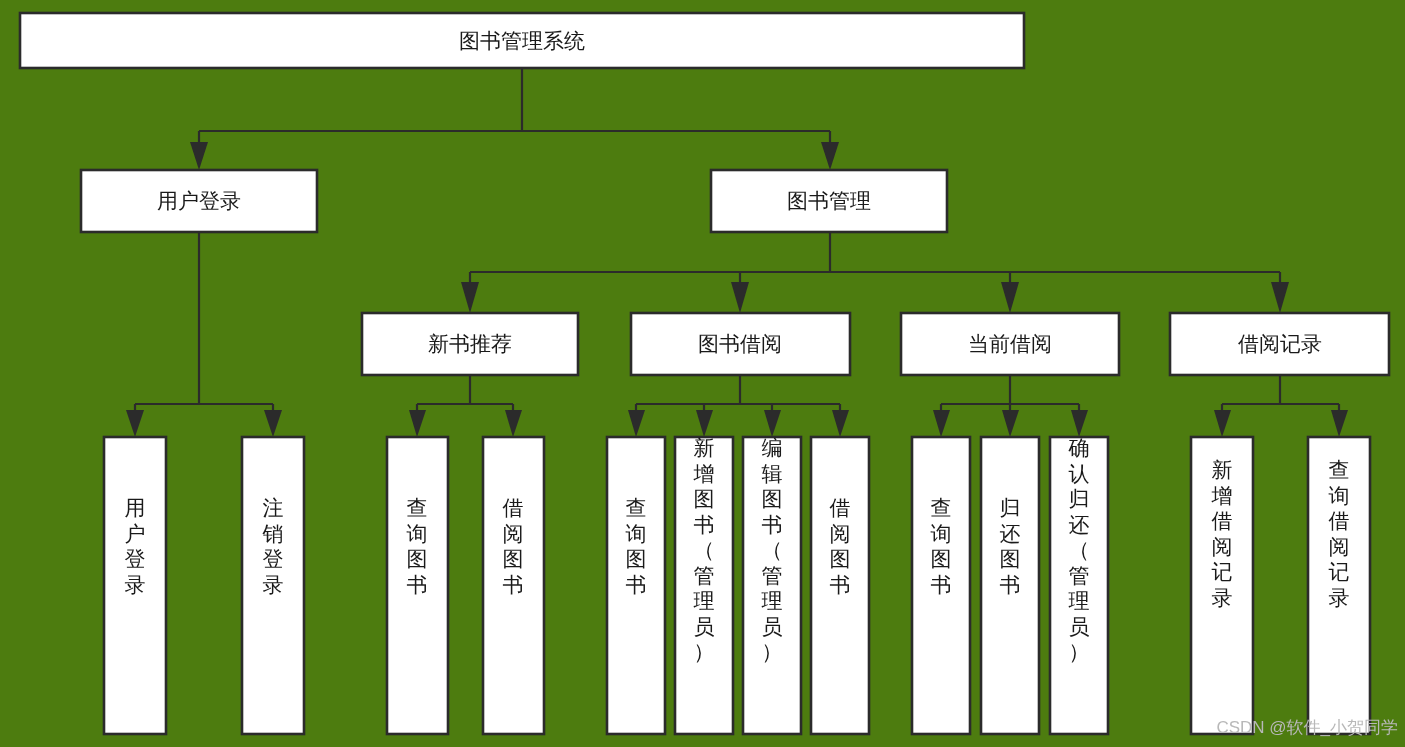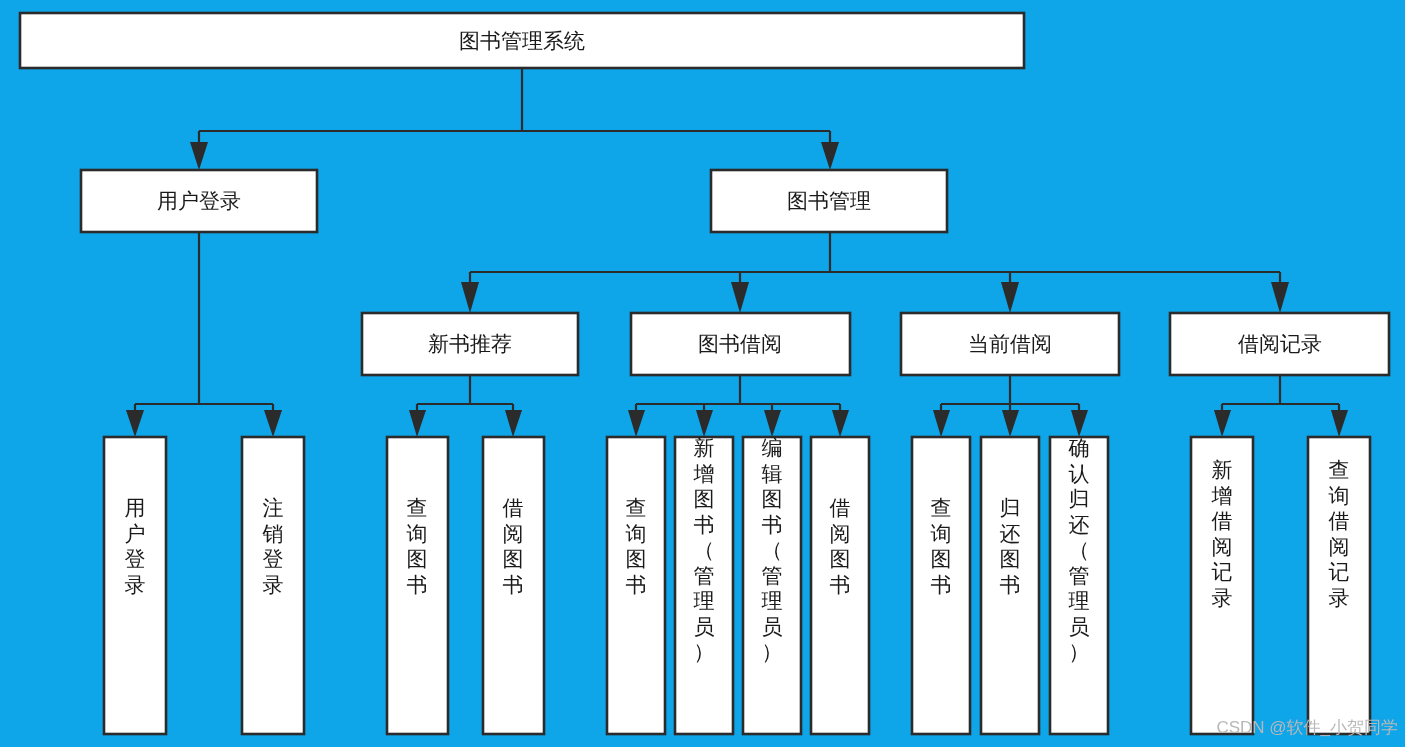--- a/index.html
+++ b/index.html
@@ -8,21 +8,21 @@
     padding: 0;
     background: #ffffff;
   }
   body {
     font-family: "Liberation Sans", "DejaVu Sans", sans-serif;
   }
   #diagram-root {
     position: relative;
     width: 1405px;
     height: 747px;
-    background: #0ea5e9;
+    background: #4d7c0f;
     overflow: hidden;
   }
   svg.diagram-canvas {
     position: absolute;
     left: 0;
     top: 0;
     width: 1405px;
     height: 747px;
     display: block;
   }

